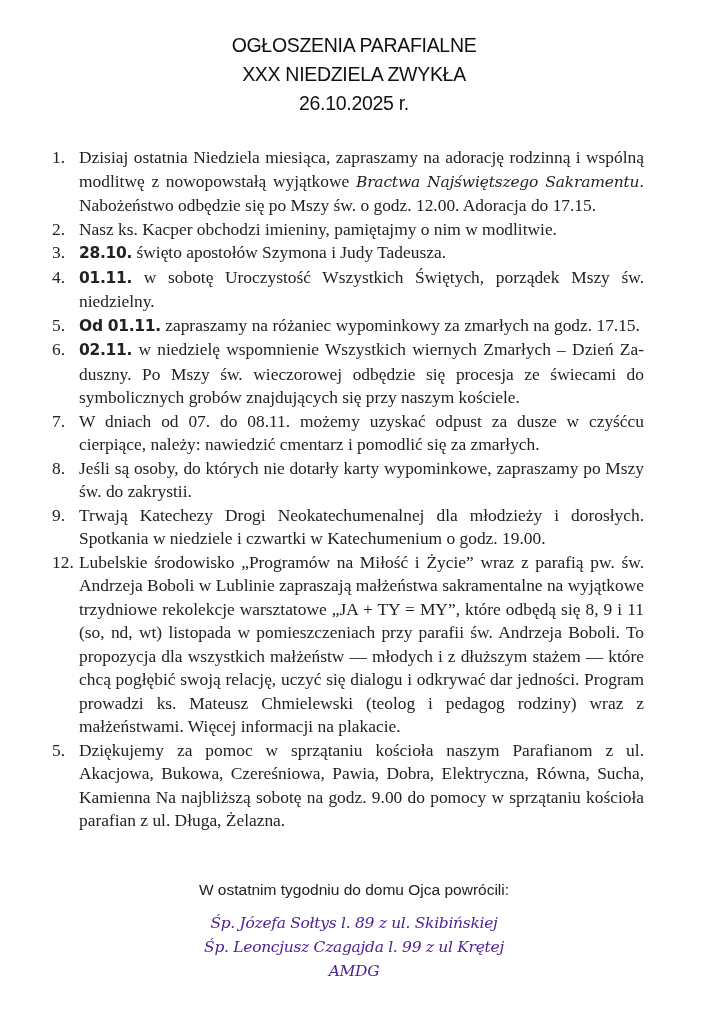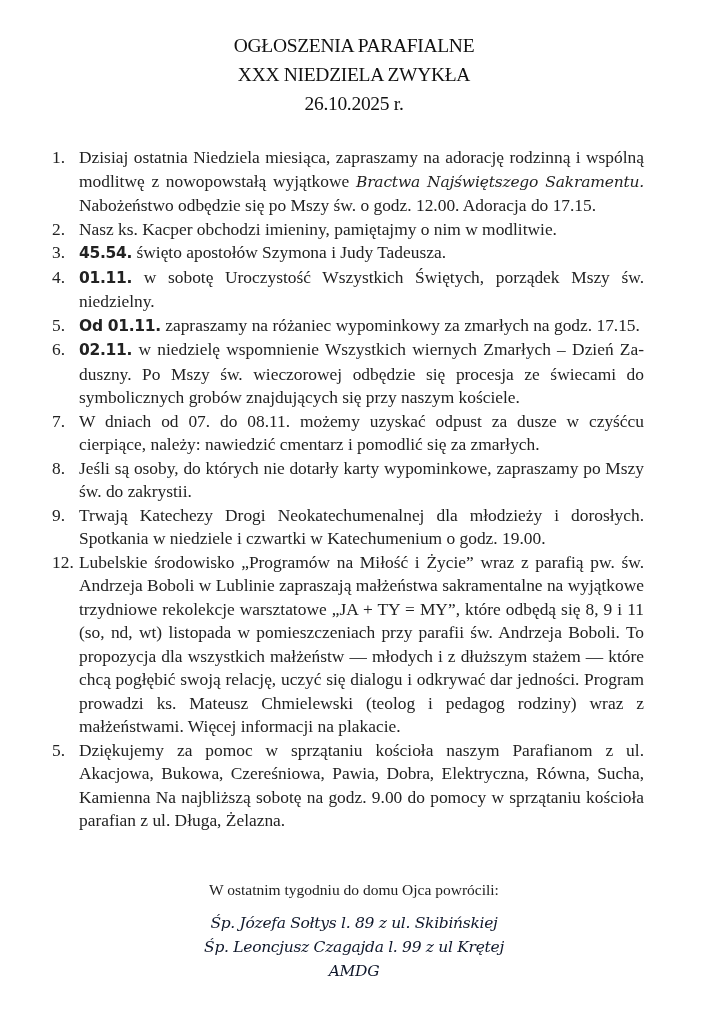--- a/index.html
+++ b/index.html
@@ -1,29 +1,29 @@
 <!DOCTYPE html>
 <html><head>
 <meta charset="utf-8">
 <style>
   html, body { margin: 0; padding: 0; background: #ffffff; }
   body { width: 708px; height: 1024px; position: relative; overflow: hidden; color: #1a1a1a; }
   .page { position: absolute; left: 0; top: 0; width: 708px; height: 1024px; }
   .header { position: absolute; top: 31px; left: 0; width: 708px; text-align: center;
-    font-family: Liberation Serif, serif; font-size: 19.5px; line-height: 29px; color: #111; letter-spacing: -0.3px; }
+    font-family: Liberation Sans, sans-serif; font-size: 19.5px; line-height: 29px; color: #111; letter-spacing: -0.3px; }
   .header div { white-space: nowrap; }
   .list { position: absolute; top: 146px; left: 52px; width: 592px; margin: 0; padding: 0; list-style: none;
     font-family: "Liberation Serif", serif; font-size: 17.4px; line-height: 23.5px; color: #222; }
   .item { position: relative; padding-left: 27px; text-align: justify; text-align-last: left; }
   .num { position: absolute; left: 0; top: 0; }
   .bold { font-family: "DejaVu Sans", sans-serif; font-weight: bold; font-size: 15.5px; letter-spacing: -0.3px; }
   .it { font-style: italic; font-family: "DejaVu Serif", serif; font-size: 15.5px; letter-spacing: -0.2px; }
   .footer { position: absolute; top: 878px; left: 0; width: 708px; text-align: center; }
-  .footer-intro { font-family: Liberation Serif, serif; font-size: 15.5px; line-height: 24px; color: #222; }
-  .deceased { font-family: "DejaVu Serif", serif; font-style: italic; font-size: 15.5px; line-height: 24px; color: #0f172a; margin-top: 9px; letter-spacing: -0.3px; }
+  .footer-intro { font-family: Liberation Sans, sans-serif; font-size: 15.5px; line-height: 24px; color: #222; }
+  .deceased { font-family: "DejaVu Serif", serif; font-style: italic; font-size: 15.5px; line-height: 24px; color: #4c1d95; margin-top: 9px; letter-spacing: -0.3px; }
   .deceased div { white-space: nowrap; }
 </style>
 </head>
 <body>
 
 <div class="page">
   <div class="header">
     <div>OGŁOSZENIA PARAFIALNE</div>
     <div>XXX NIEDZIELA ZWYKŁA</div>
     <div>26.10.2025 r.</div>
@@ -33,21 +33,21 @@
     <li class="item">
       <span class="num">1.</span>
       <span>Dzisiaj ostatnia Niedziela miesiąca, zapraszamy na adorację rodzinną i wspólną modlitwę z nowopowstałą wyjątkowe </span><span class="it">Bractwa Najświętszego Sakramentu.</span><span> Nabożeństwo odbędzie się po Mszy św. o godz. 12.00. Adoracja do 17.15.</span>
     </li>
     <li class="item">
       <span class="num">2.</span>
       <span>Nasz ks. Kacper obchodzi imieniny, pamiętajmy o nim w modlitwie.</span>
     </li>
     <li class="item">
       <span class="num">3.</span>
-      <span class="bold">45.54.</span><span> święto apostołów Szymona i Judy Tadeusza.</span>
+      <span class="bold">28.10.</span><span> święto apostołów Szymona i Judy Tadeusza.</span>
     </li>
     <li class="item">
       <span class="num">4.</span>
       <span class="bold">01.11.</span><span> w sobotę Uroczystość Wszystkich Świętych, porządek Mszy św. niedzielny.</span>
     </li>
     <li class="item">
       <span class="num">5.</span>
       <span class="bold">Od 01.11.</span><span> zapraszamy na różaniec wypominkowy za zmarłych na godz. 17.15.</span>
     </li>
     <li class="item">

